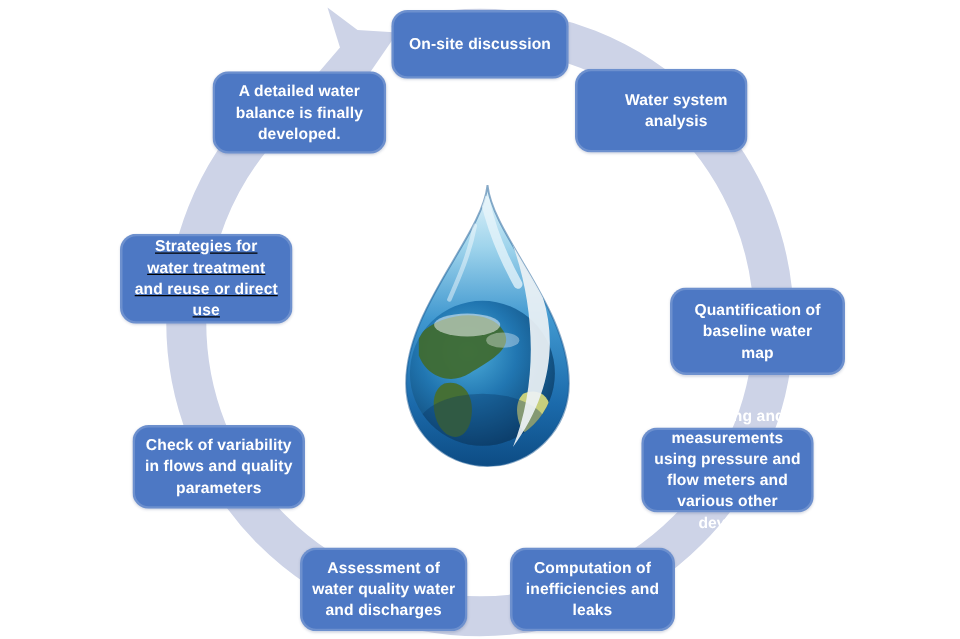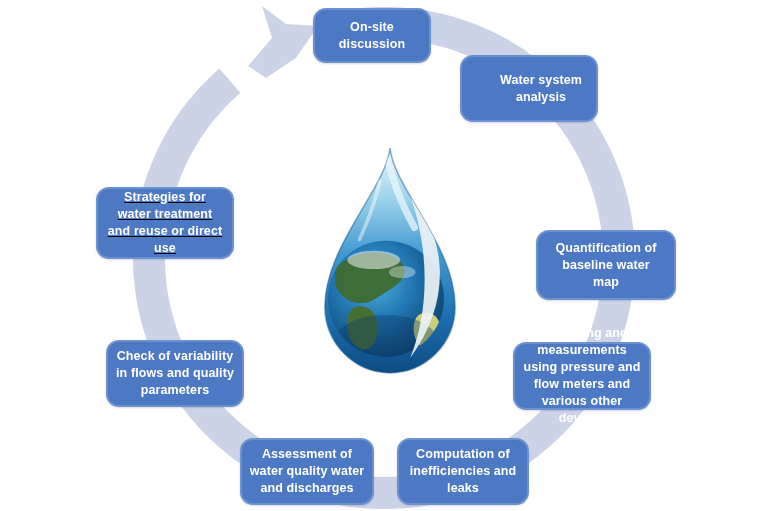--- a/index.html
+++ b/index.html
@@ -30,24 +30,24 @@
     color: #ffffff;
     font-weight: 700;
     font-size: 12.5px;
     line-height: 17px;
     letter-spacing: 0.1px;
     white-space: pre-line;
     text-align: center;
     padding: 2px 3px;
   }
   
-  .s1 { left: 313px; top: 8px;   width: 118px; height: 55px; align-items: center; }
+  .s1 { left: 313px; top: 8px;   width: 142px; height: 55px; align-items: center; }
   .s2 { left: 460px; top: 55px;  width: 138px; height: 67px; padding-left: 24px; }
   .s3 { left: 536px; top: 188px; width: 140px; height: 70px; margin-top: 42px; }
-  .s5 { left: 397px; top: 438px; width: 132px; height: 67px; }
+  .s5 { left: 408px; top: 438px; width: 132px; height: 67px; }
   .s6 { left: 240px; top: 438px; width: 134px; height: 67px; }
   .s7 { left: 106px; top: 340px; width: 138px; height: 67px; }
   .s8 { left: 96px;  top: 187px; width: 138px; height: 72px; text-decoration: underline; }
   .s9 { left: 170px; top: 57px;  width: 139px; height: 66px; }
   
   .s4rect {
     position: absolute;
     z-index: 3;
     left: 513px; top: 342px; width: 138px; height: 68px;
     background: #4d78c4;
@@ -152,14 +152,19 @@
     <span class="lbl">Check of variability
 in flows and quality
 parameters</span>
   </div>
   <div class="step s8">
     <span class="lbl">Strategies for
 water treatment
 and reuse or direct
 use</span>
   </div>
+  <div class="step s9">
+    <span class="lbl">A detailed water
+balance is finally
+developed.</span>
+  </div>
 
 </div>
 
 </body></html>

